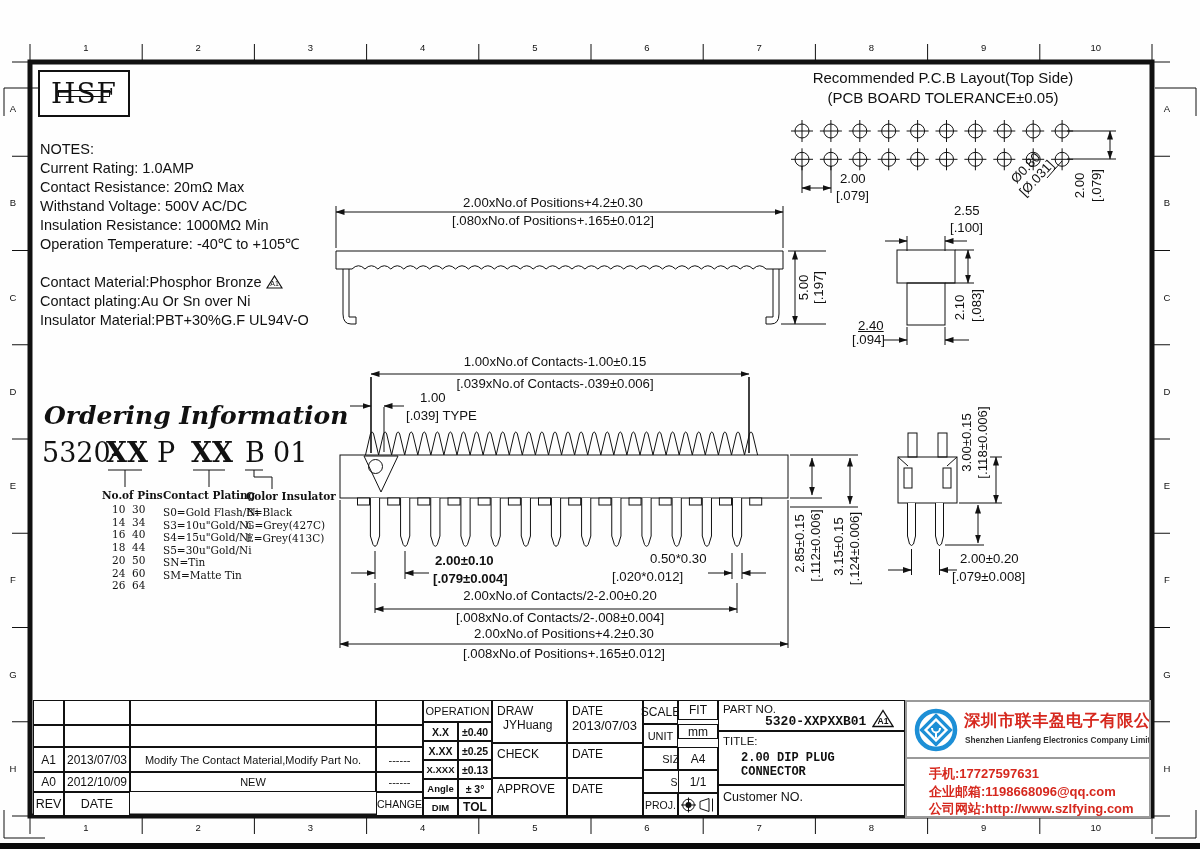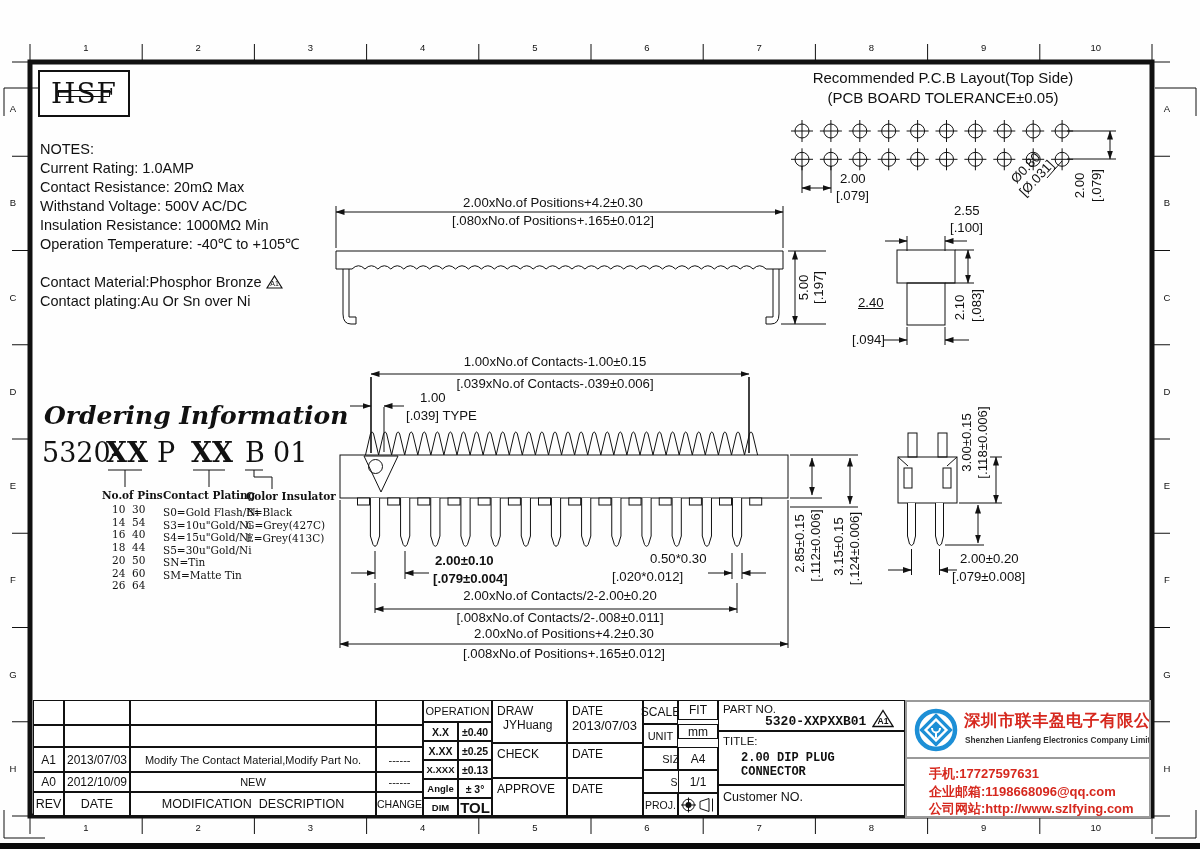--- a/index.html
+++ b/index.html
@@ -285,20 +285,21 @@
     <div>Operation Temperature: -40℃ to +105℃</div>
     <div style="height:19px;"></div>
     <div>
       <span>Contact Material:Phosphor Bronze</span>
       <svg width="17" height="14" viewBox="0 0 17 14" style="vertical-align:-2px">
         <path d="M8.5,1 L16,13 H1 Z" fill="none" stroke="#111" stroke-width="1.2"></path>
         <text x="8.5" y="11" text-anchor="middle" font-size="7" fill="#111">A1</text>
       </svg>
     </div>
     <div>Contact plating:Au Or Sn over Ni</div>
+    <div>Insulator Material:PBT+30%G.F UL94V-O</div>
   </div>
 
   <div class="t c" style="left:768px;top:70px;width:350px;font-size:15px;">Recommended P.C.B Layout(Top Side)</div>
   <div class="t c" style="left:768px;top:90px;width:350px;font-size:15px;">(PCB BOARD TOLERANCE±0.05)</div>
   <div class="t d" style="left:840px;top:172px;">2.00</div>
   <div class="t d" style="left:836px;top:189px;">[.079]</div>
   <div style="position:absolute;left:985px;top:158px;width:92px;text-align:center;transform:rotate(-47deg);font-size:13.2px;">
     <div>Ø0.80</div>
     <div>[Ø.031]</div>
   </div>
@@ -307,33 +308,33 @@
 
   <div class="t c d" style="left:378px;top:196px;width:350px;">2.00xNo.of Positions+4.2±0.30</div>
   <div class="t c d" style="left:378px;top:214px;width:350px;">[.080xNo.of Positions+.165±0.012]</div>
   <div class="rot" style="left:743px;top:280px;">5.00</div>
   <div class="rot" style="left:758px;top:280px;">[.197]</div>
 
   <div class="t d" style="left:954px;top:204px;">2.55</div>
   <div class="t d" style="left:950px;top:221px;">[.100]</div>
   <div class="rot" style="left:899px;top:300px;">2.10</div>
   <div class="rot" style="left:916px;top:298px;">[.083]</div>
-  <div class="t d" style="left:858px;top:296px;text-decoration:underline;">2.40</div>
+  <div class="t d" style="left:858px;top:319px;text-decoration:underline;">2.40</div>
   <div class="t d" style="left:852px;top:333px;">[.094]</div>
 
   <div class="t c d" style="left:405px;top:355px;width:300px;">1.00xNo.of Contacts-1.00±0.15</div>
   <div class="t c d" style="left:405px;top:377px;width:300px;">[.039xNo.of Contacts-.039±0.006]</div>
   <div class="t d" style="left:420px;top:391px;">1.00</div>
   <div class="t d" style="left:406px;top:409px;">[.039] TYPE</div>
   <div class="t d" style="left:435px;top:554px;font-weight:bold;">2.00±0.10</div>
   <div class="t d" style="left:433px;top:572px;font-weight:bold;">[.079±0.004]</div>
   <div class="t d" style="left:650px;top:552px;">0.50*0.30</div>
   <div class="t d" style="left:612px;top:570px;">[.020*0.012]</div>
   <div class="t c d" style="left:390px;top:589px;width:340px;">2.00xNo.of Contacts/2-2.00±0.20</div>
-  <div class="t c d" style="left:390px;top:611px;width:340px;">[.008xNo.of Contacts/2-.008±0.011]</div>
+  <div class="t c d" style="left:390px;top:611px;width:340px;">[.008xNo.of Contacts/2-.008±0.004]</div>
   <div class="t c d" style="left:394px;top:627px;width:340px;">2.00xNo.of Positions+4.2±0.30</div>
   <div class="t c d" style="left:394px;top:647px;width:340px;">[.008xNo.of Positions+.165±0.012]</div>
   <div class="rot" style="left:739px;top:536px;">2.85±0.15</div>
   <div class="rot" style="left:755px;top:538px;">[.112±0.006]</div>
   <div class="rot" style="left:778px;top:539px;">3.15±0.15</div>
   <div class="rot" style="left:794px;top:541px;">[.124±0.006]</div>
 
   <div class="rot" style="left:906px;top:435px;">3.00±0.15</div>
   <div class="rot" style="left:922px;top:435px;">[.118±0.006]</div>
   <div class="t d" style="left:960px;top:552px;">2.00±0.20</div>
@@ -344,21 +345,21 @@
     <span class="t serif" style="left:42px;top:438px;font-size:27px;">5320-</span>
     <span class="t serif" style="left:106px;top:438px;font-size:27px;font-weight:bold;">XX</span>
     <span class="t serif" style="left:157px;top:438px;font-size:27px;">P</span>
     <span class="t serif" style="left:191px;top:438px;font-size:27px;font-weight:bold;">XX</span>
     <span class="t serif" style="left:245px;top:438px;font-size:27px;">B</span>
     <span class="t serif" style="left:273px;top:438px;font-size:27px;">01</span>
   </div>
   <div class="t serif" style="left:102px;top:490px;font-size:10.5px;font-weight:bold;">No.of Pins</div>
   <div class="t serif" style="left:112px;top:503px;font-size:10.5px;line-height:12.7px;">
     <div class="pre">10  30</div>
-    <div class="pre">14  54</div>
+    <div class="pre">14  34</div>
     <div class="pre">16  40</div>
     <div class="pre">18  44</div>
     <div class="pre">20  50</div>
     <div class="pre">24  60</div>
     <div class="pre">26  64</div>
   </div>
   <div class="t serif" style="left:163px;top:490px;font-size:10.5px;font-weight:bold;">Contact Plating</div>
   <div class="t serif" style="left:163px;top:506px;font-size:10.5px;line-height:12.6px;">
     <div>S0=Gold Flash/Ni</div>
     <div>S3=10u"Gold/Ni</div>
@@ -388,34 +389,33 @@
   <div class="cell" style="left:130px;top:747px;width:246px;height:25px;font-size:11px;">Modify The Contact Material,Modify Part No.</div>
   <div class="cell" style="left:376px;top:747px;width:47px;height:25px;font-size:11px;">------</div>
 
   <div class="cell" style="left:33px;top:772px;width:31px;height:20px;">A0</div>
   <div class="cell" style="left:64px;top:772px;width:66px;height:20px;">2012/10/09</div>
   <div class="cell" style="left:130px;top:772px;width:246px;height:20px;font-size:11px;">NEW</div>
   <div class="cell" style="left:376px;top:772px;width:47px;height:20px;font-size:11px;">------</div>
 
   <div class="cell" style="left:33px;top:792px;width:31px;height:24px;font-size:12.5px;">REV</div>
   <div class="cell" style="left:64px;top:792px;width:66px;height:24px;font-size:12.5px;">DATE</div>
-  <div class="cell pre" style="left:130px;top:792px;width:246px;height:24px;font-size:12.5px;">MODIFICATION  DESCRIPTION</div>
   <div class="cell" style="left:376px;top:792px;width:47px;height:24px;font-size:10.5px;">CHANGE</div>
 
   <div class="cell" style="left:423px;top:700px;width:69px;height:22px;font-size:11px;">OPERATION</div>
   <div class="cell" style="left:423px;top:722px;width:35px;height:19px;font-size:10.5px;font-weight:bold;">X.X</div>
   <div class="cell" style="left:458px;top:722px;width:34px;height:19px;font-size:10.5px;font-weight:bold;">±0.40</div>
   <div class="cell" style="left:423px;top:741px;width:35px;height:19px;font-size:10.5px;font-weight:bold;">X.XX</div>
   <div class="cell" style="left:458px;top:741px;width:34px;height:19px;font-size:10.5px;font-weight:bold;">±0.25</div>
   <div class="cell" style="left:423px;top:760px;width:35px;height:19px;font-size:9.5px;font-weight:bold;">X.XXX</div>
   <div class="cell" style="left:458px;top:760px;width:34px;height:19px;font-size:10.5px;font-weight:bold;">±0.13</div>
   <div class="cell" style="left:423px;top:779px;width:35px;height:19px;font-size:9.5px;font-weight:bold;">Angle</div>
   <div class="cell" style="left:458px;top:779px;width:34px;height:19px;font-size:10.5px;font-weight:bold;">± 3°</div>
   <div class="cell" style="left:423px;top:798px;width:35px;height:18px;font-size:9.5px;font-weight:bold;">DIM</div>
-  <div class="cell" style="left:458px;top:798px;width:34px;height:18px;font-size:15px;font-weight:bold;">TOL</div>
+  <div class="cell" style="left:458px;top:798px;width:34px;height:18px;font-size:12px;font-weight:bold;">TOL</div>
 
   <div class="cell" style="left:492px;top:700px;width:75px;height:43px;flex-direction:column;align-items:flex-start;justify-content:flex-start;padding:3px 0 0 4px;">
     <div>DRAW</div>
     <div style="padding-left:6px;">JYHuang</div>
   </div>
   <div class="cell" style="left:567px;top:700px;width:76px;height:43px;flex-direction:column;align-items:flex-start;justify-content:flex-start;padding:3px 0 0 4px;">
     <div>DATE</div>
     <div style="font-size:13px;">2013/07/03</div>
   </div>
   <div class="cell" style="left:492px;top:743px;width:75px;height:35px;align-items:flex-start;justify-content:flex-start;padding:3px 0 0 4px;">

